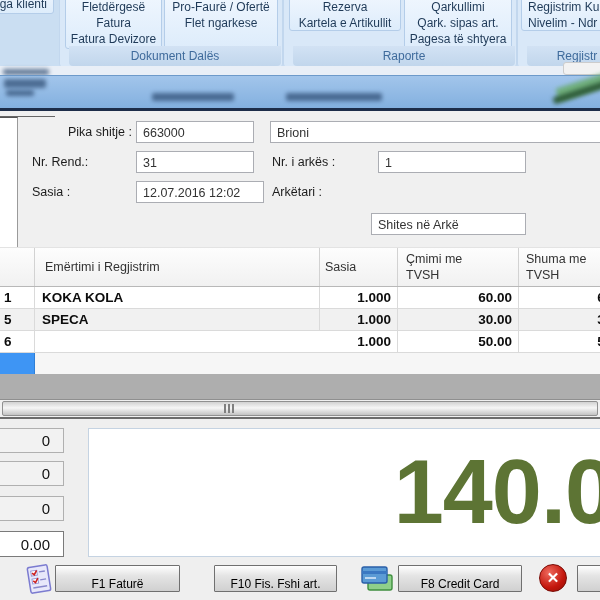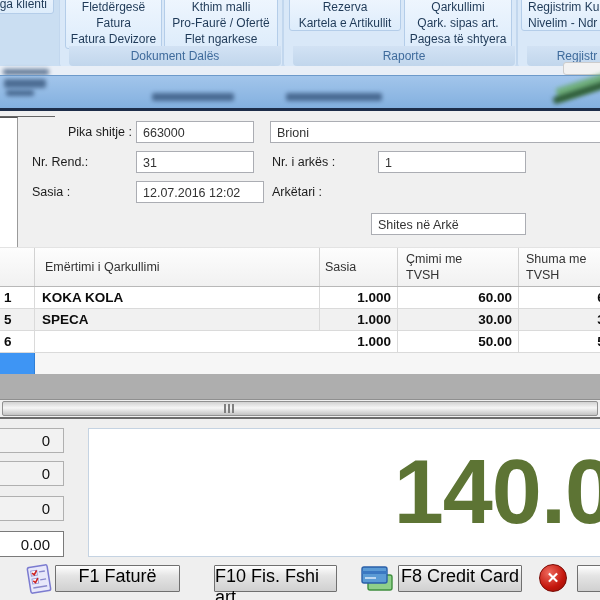--- a/index.html
+++ b/index.html
@@ -62,22 +62,22 @@
   .bottom{left:0;top:419px;width:600px;height:181px;background:#efefef;}
   .vbox{position:absolute;width:84px;left:-20px;background:#f2f2f2;border:1px solid #b0b0b0;
     font-size:15px;color:#111;text-align:right;padding-right:13px;box-sizing:border-box;
     display:flex;align-items:center;justify-content:flex-end;}
   .vbox.white{background:#fff;border-color:#7a7a7a;}
   .totalbox{left:88px;top:428px;width:552px;height:129px;background:#ffffff;
     border:1px solid #c5d3e2;box-sizing:border-box;}
   .totalnum{position:absolute;left:0;top:0;width:574px;height:129px;line-height:126px;
     text-align:right;font-size:90px;font-weight:bold;color:#5d7434;letter-spacing:-1px;}
   .fbtn{position:absolute;top:565px;height:27px;border:1px solid #707070;border-radius:1px;
-    background:linear-gradient(#fefefe,#e4e4e4 40%,#d0d0d0);font-size:18px;color:#000;
-    display:flex;align-items:flex-start;justify-content:center;box-sizing:border-box;}
+    background:linear-gradient(#fefefe,#e4e4e4 40%,#d0d0d0);font-size:12px;color:#000;
+    display:flex;align-items:flex-end;justify-content:center;box-sizing:border-box;}
   .xcircle{position:absolute;left:539px;top:564px;width:28px;height:28px;border-radius:50%;
     background:radial-gradient(circle at 35% 30%,#ef6a5e,#c3160c 60%,#8f0e06);
     border:1px solid #7a0a04;color:#fff;font-size:15px;font-weight:bold;
     display:flex;align-items:center;justify-content:center;box-sizing:border-box;}
 </style>
 </head>
 <body>
 
 <div class="screen">
 
@@ -87,21 +87,20 @@
       <span>ga klienti</span>
     </div>
 
     <div class="rib-group" style="left:59px;width:222px;">
       <div class="rib-col" style="left:5px;top:2px;width:97px;height:54px;">
         <div class="rib-line">Fletdërgesë</div>
         <div class="rib-line">Fatura</div>
         <div class="rib-line">Fatura Devizore</div>
       </div>
       <div class="rib-col" style="left:104px;top:2px;width:114px;height:54px;">
-        <div class="rib-line">Kthim malli</div>
         <div class="rib-line">Pro-Faurë / Ofertë</div>
         <div class="rib-line">Flet ngarkese</div>
       </div>
       <div class="rib-strip">
         <span>Dokument Dalës</span>
       </div>
     </div>
 
     <div class="rib-group" style="left:283px;width:232px;">
       <div class="rib-col" style="left:5px;top:2px;width:112px;height:36px;">
@@ -156,21 +155,21 @@
   <div class="tbox" style="left:378px;top:151px;width:148px;">1</div>
 
   <div class="flabel" style="left:32px;top:181px;">Sasia :</div>
   <div class="tbox" style="left:136px;top:181px;width:128px;">12.07.2016 12:02</div>
   <div class="flabel" style="left:272px;top:181px;">Arkëtari :</div>
   <div class="tbox" style="left:371px;top:181px;width:155px;margin-top:32px;">Shites në Arkë</div>
 
   <div class="abs thead">
     <div class="hcell" style="left:0;width:35px;"></div>
     <div class="hcell" style="left:35px;width:285px;padding-left:10px;">
-      <span>Emërtimi i Qarkullimi</span>
+      <span>Emërtimi i Regjistrim</span>
     </div>
     <div class="hcell" style="left:320px;width:78px;padding-left:5px;">
       <span>Sasia</span>
     </div>
     <div class="hcell" style="left:398px;width:121px;padding-left:8px;">
       <span class="two"><span>Çmimi me</span><br>
       <span>TVSH</span></span>
     </div>
     <div class="hcell" style="left:519px;width:121px;padding-left:7px;border-right:none;">
       <span class="two"><span>Shuma me</span><br>

